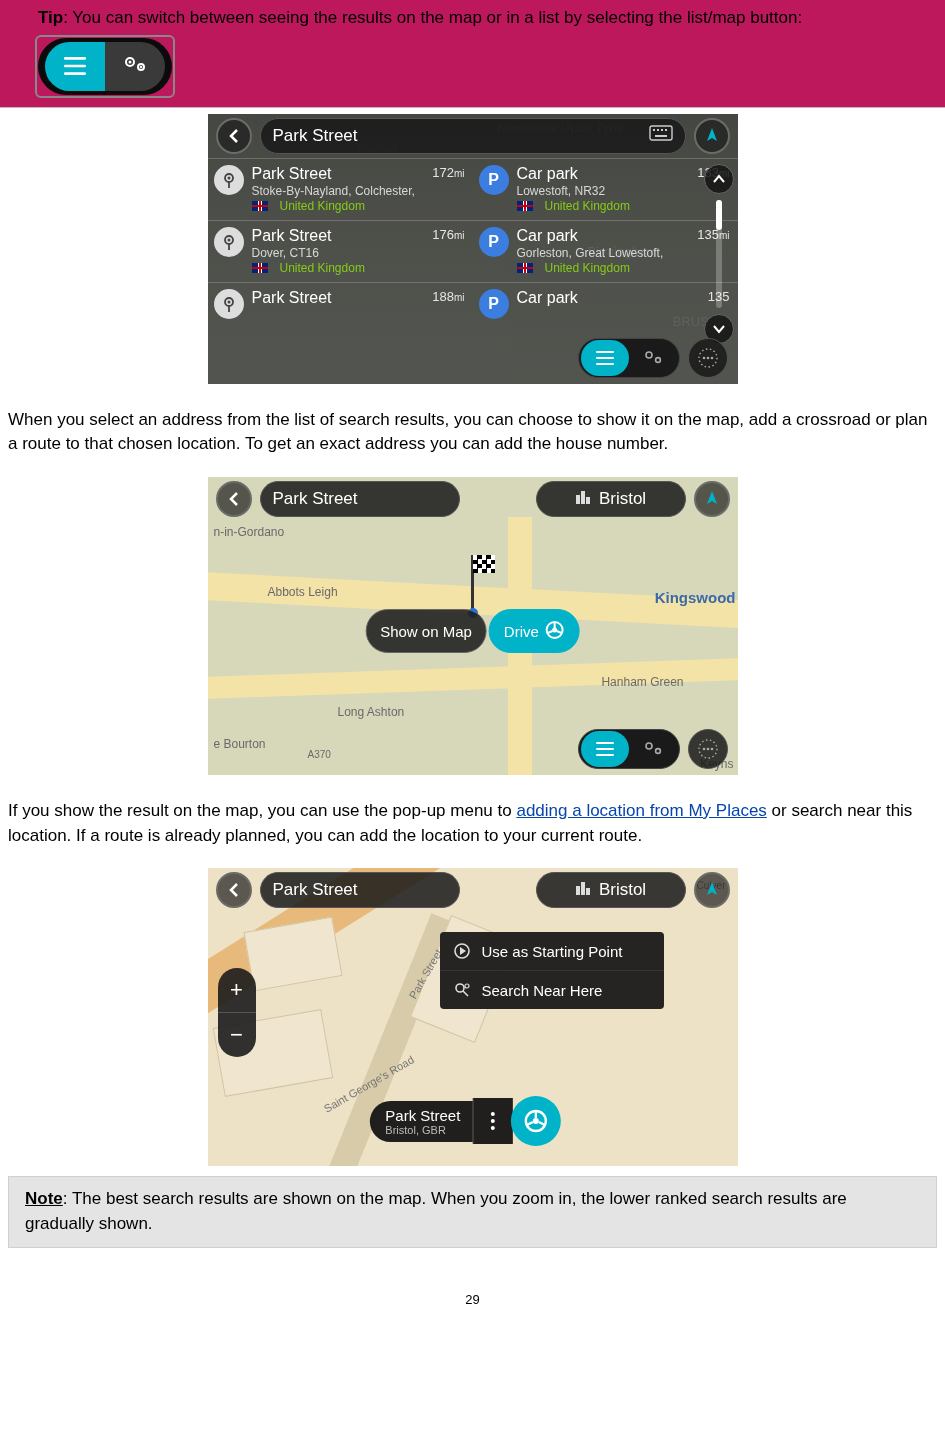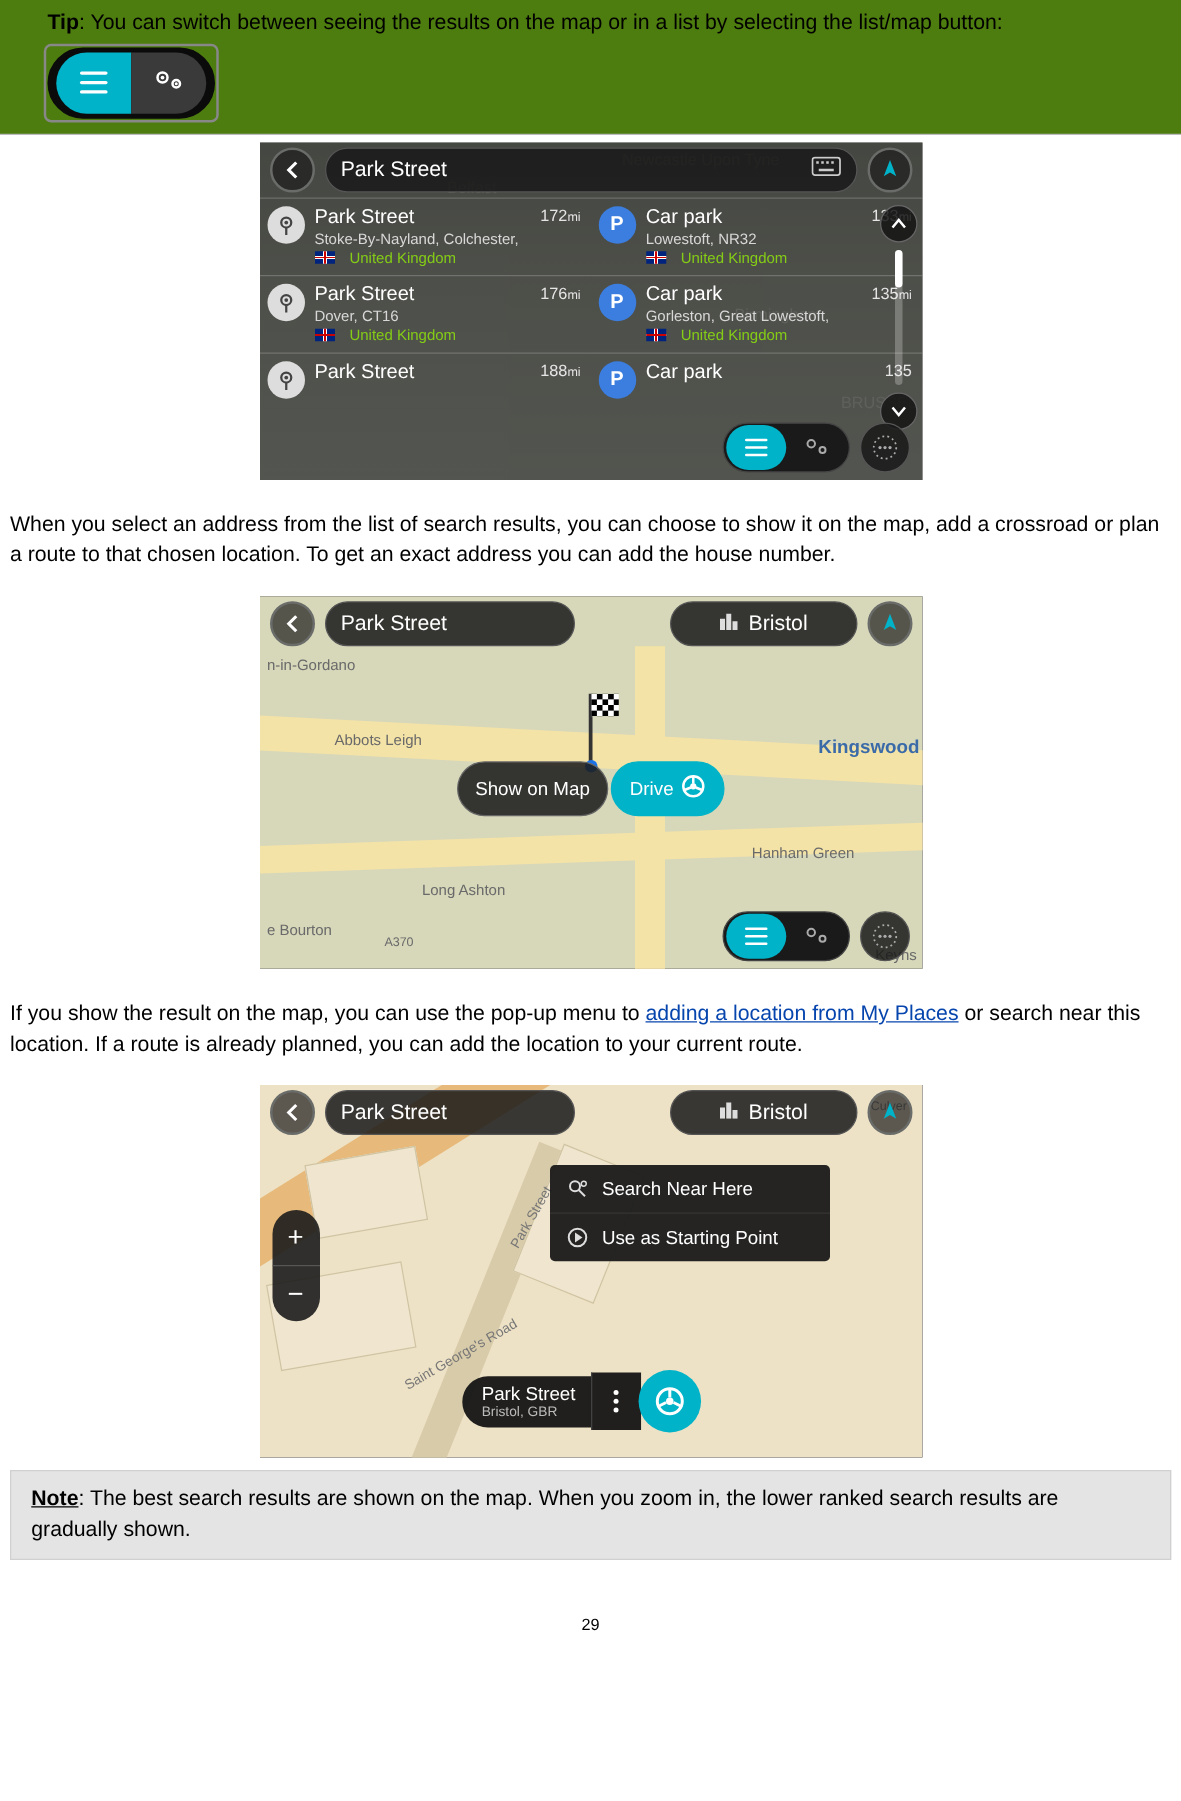--- a/index.html
+++ b/index.html
@@ -1,17 +1,17 @@
 <!DOCTYPE html>
 <html><head>
 <meta charset="utf-8">
 <style>
   * { box-sizing: border-box; margin: 0; padding: 0; }
   body { font-family: Arial, Helvetica, sans-serif; font-size: 17px; color: #000; background: #fff; width: 945px; }
-  .tip-box { background: #4d7c0f; padding: 6px 20px 12px 38px; border-bottom: 1px solid #bbb; }
+  .tip-box { background: #be185d; padding: 6px 20px 12px 38px; border-bottom: 1px solid #bbb; }
   .tip-box p { line-height: 1.4; }
   .tip-box .bold { font-weight: bold; }
   .toggle-img { margin-top: 8px; display: inline-flex; align-items: center; background: #0b0b0b; border-radius: 30px; padding: 4px; border: 3px solid #0b0b0b; height: 57px; width: 134px; position: relative; }
   .toggle-img::before { content: ''; position: absolute; inset: -6px; border: 2px solid #888; border-radius: 6px; }
   .tg-list { background: #00b3c8; width: 62px; height: 49px; border-radius: 26px 0 0 26px; display: flex; align-items: center; justify-content: center; }
   .tg-list svg { width: 26px; height: 22px; }
   .tg-map { background: #3a3a3a; width: 62px; height: 49px; border-radius: 0 26px 26px 0; display: flex; align-items: center; justify-content: center; }
   .tg-map svg { width: 28px; height: 24px; }
 
   .body-text { padding: 14px 8px; line-height: 1.45; }
@@ -439,35 +439,35 @@
   </div>
   <div class="zoom-ctrls">
     <div class="zbtn">+</div>
     <div class="sep"></div>
     <div class="zbtn">−</div>
   </div>
   <div class="context-menu">
     <div class="ctx-item">
       <span class="ctx-ic">
           <svg width="18" height="18" viewBox="0 0 18 18">
+            <circle cx="9" cy="9" r="7" fill="none" stroke="#ddd" stroke-width="1.6"></circle>
+            <path d="M7 5 L13 9 L7 13 Z" fill="#ddd"></path>
+          </svg>
+        </span>
+      <span>Use as Starting Point</span>
+    </div>
+    <div class="ctx-item">
+      <span class="ctx-ic">
+          <svg width="18" height="18" viewBox="0 0 18 18">
             <circle cx="7" cy="7" r="4" fill="none" stroke="#ddd" stroke-width="1.6"></circle>
             <line x1="10" y1="10" x2="15" y2="15" stroke="#ddd" stroke-width="1.6"></line>
             <circle cx="14" cy="5" r="2" fill="none" stroke="#ddd" stroke-width="1.2"></circle>
           </svg>
         </span>
       <span>Search Near Here</span>
-    </div>
-    <div class="ctx-item">
-      <span class="ctx-ic">
-          <svg width="18" height="18" viewBox="0 0 18 18">
-            <circle cx="9" cy="9" r="7" fill="none" stroke="#ddd" stroke-width="1.6"></circle>
-            <path d="M7 5 L13 9 L7 13 Z" fill="#ddd"></path>
-          </svg>
-        </span>
-      <span>Use as Starting Point</span>
     </div>
   </div>
   <div class="loc-pill">
     <div class="loc-text">
       <div class="l1">Park Street</div>
       <div class="l2">Bristol, GBR</div>
     </div>
     <div class="loc-more">
       <svg width="6" height="20" viewBox="0 0 6 20">
           <g fill="#fff">

